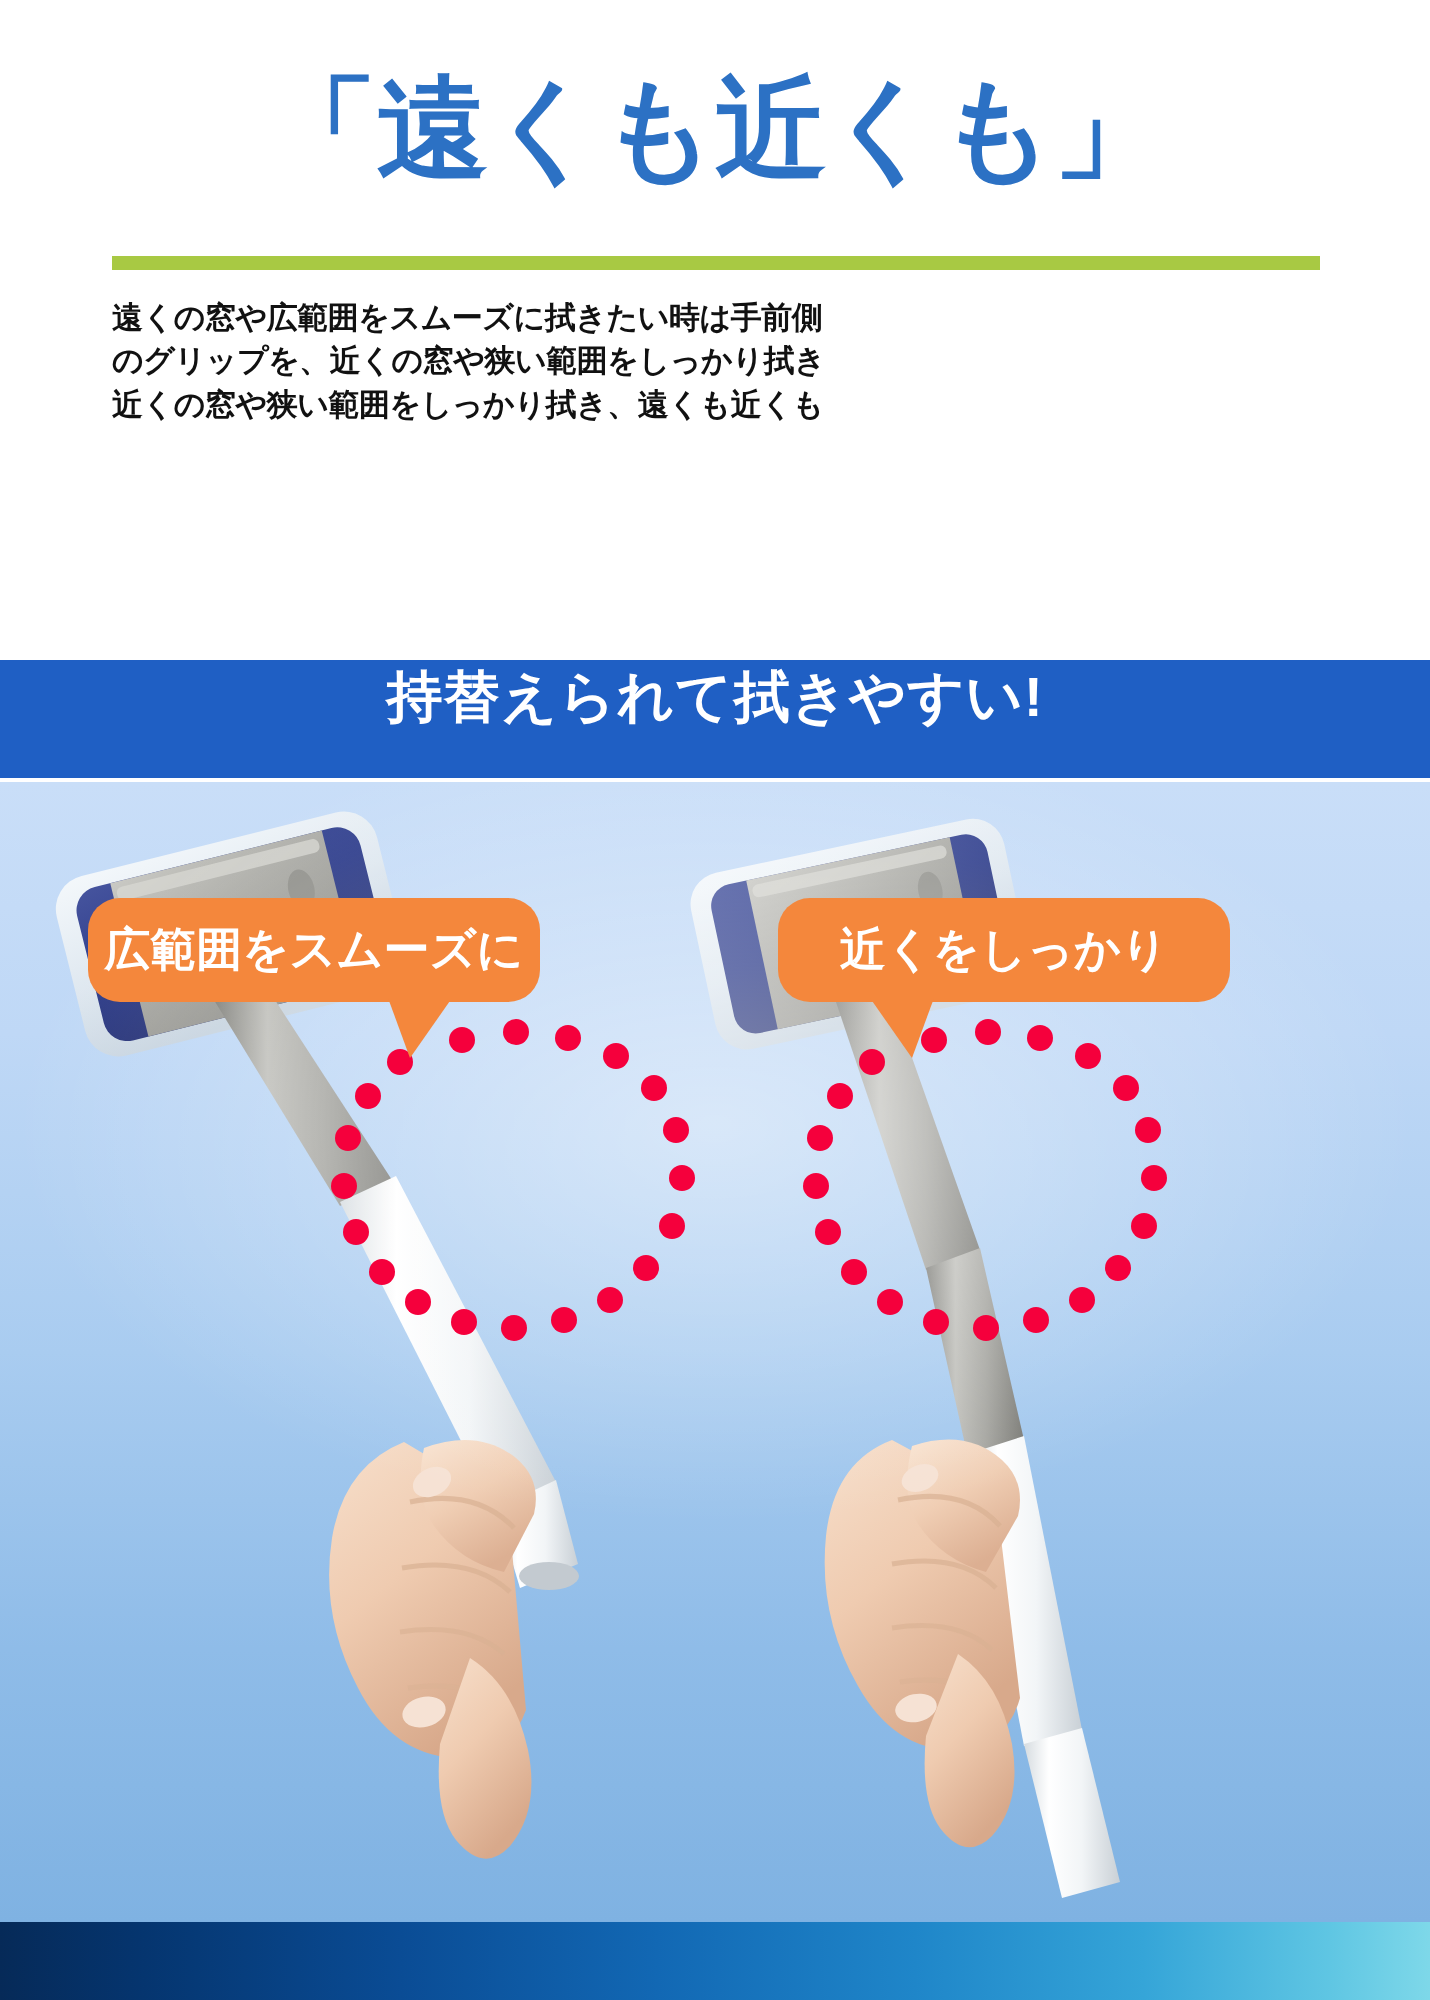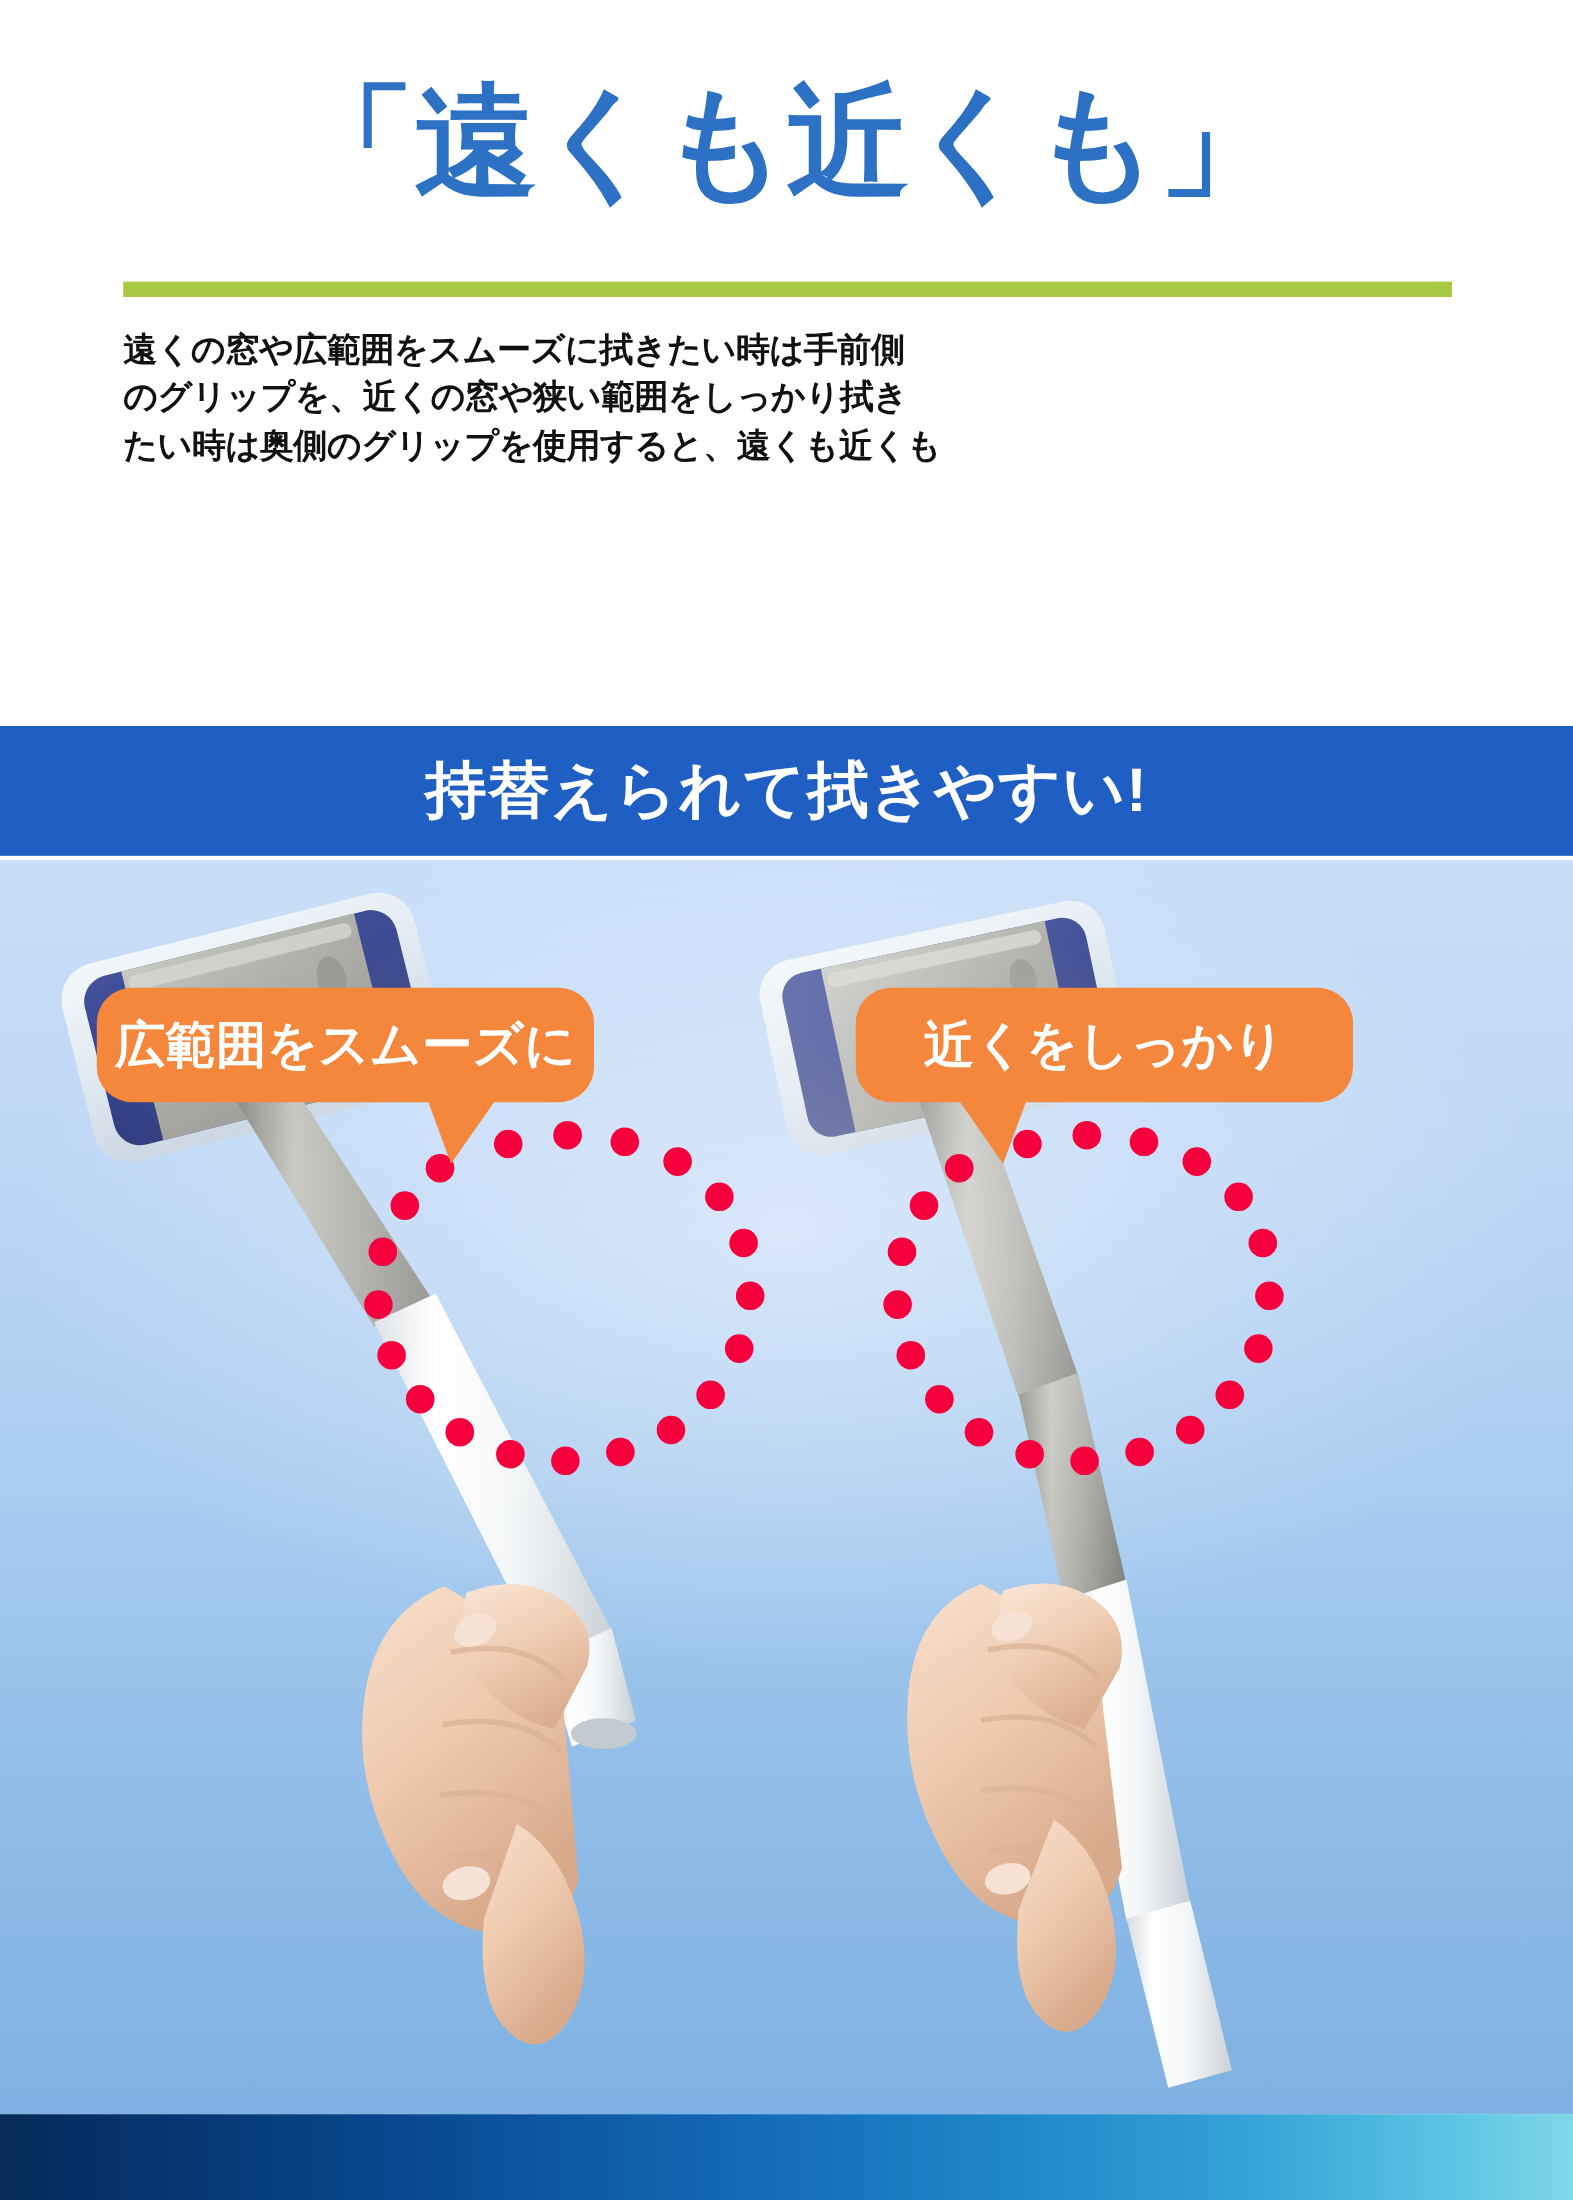--- a/index.html
+++ b/index.html
@@ -34,21 +34,21 @@
     font-size:31px; line-height:1.40;
     font-weight:bold; color:#111111;
     letter-spacing:-0.5px;
   }
   .body-copy div { white-space:nowrap; }
 
   
   .banner {
     position:absolute; left:0; top:660px; width:1430px; height:118px;
     background:#1F5FC4;
-    display:flex; align-items:center; justify-content:center;
+    display:flex; align-items:flex-start; justify-content:center;
   }
   .banner-text {
     color:#ffffff; font-size:56px; font-weight:bold;
     letter-spacing:1px; white-space:nowrap;
   }
 
   
   .stage {
     position:absolute; left:0; top:782px; width:1430px; height:1140px;
     background:linear-gradient(180deg,#C9DEF8 0%, #BFD8F6 22%, #A9CCF0 50%, #8FBCE8 76%, #7FB2E2 100%);
@@ -102,21 +102,21 @@
 
   <div class="top-section">
 
     <div class="headline">「遠くも近くも」</div>
 
     <div class="green-rule"></div>
 
     <div class="body-copy">
       <div>遠くの窓や広範囲をスムーズに拭きたい時は手前側</div>
       <div>のグリップを、近くの窓や狭い範囲をしっかり拭き</div>
-      <div>たい時は奥側のグリップを使用すると、遠くも近くも</div>
+      <div>近くの窓や狭い範囲をしっかり拭き、遠くも近くも</div>
     </div>
   </div>
 
   <div class="banner">
     <span class="banner-text">持替えられて拭きやすい!</span>
   </div>
 
   <div class="stage">
 
     <svg width="1430" height="1140" viewBox="0 0 1430 1140" style="position:absolute;left:0;top:0;">

